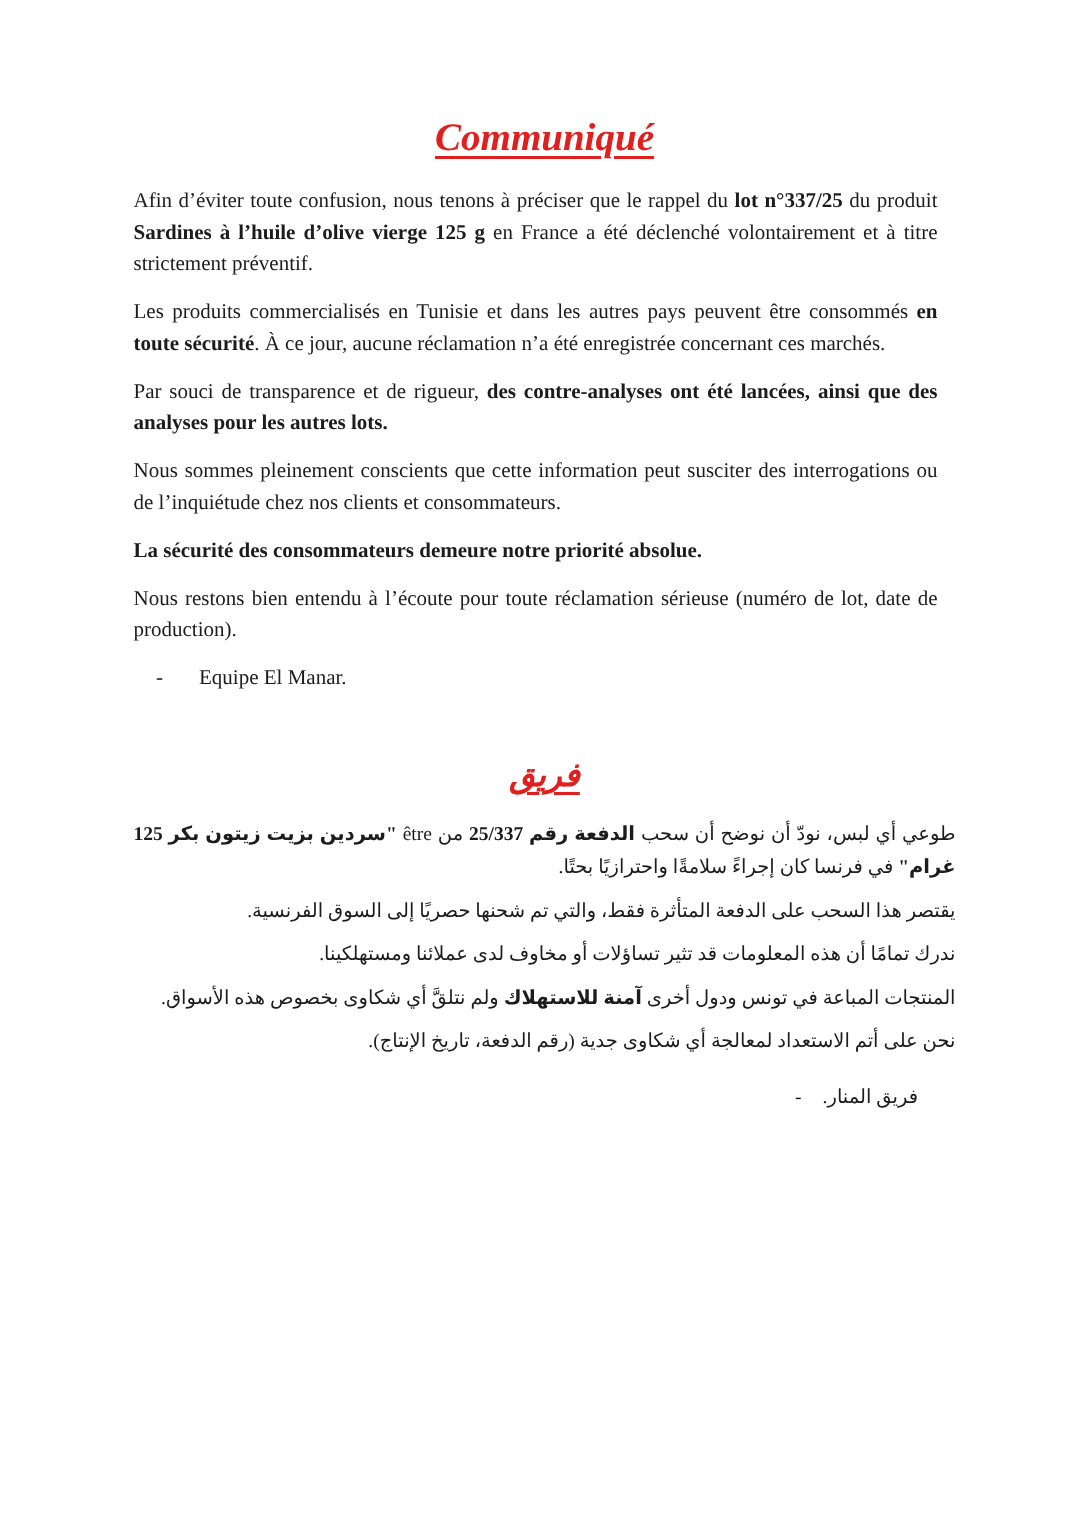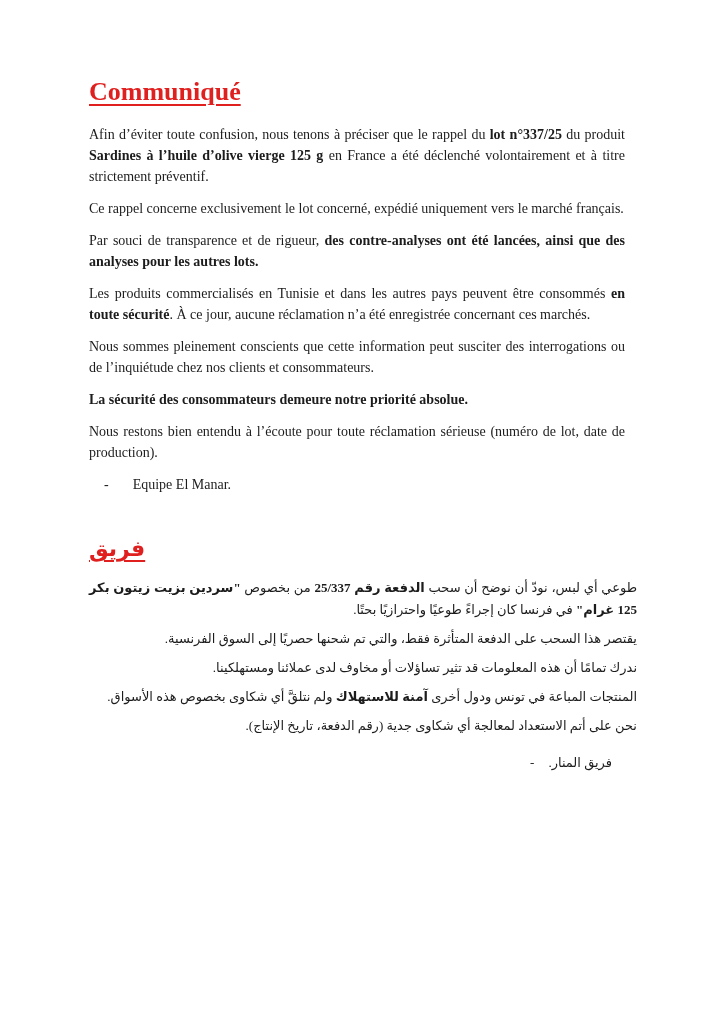--- a/index.html
+++ b/index.html
@@ -7,22 +7,22 @@
   html, body { margin:0; padding:0; background:#ffffff; }
   .page {
     width:725px; height:1024px;
     padding:76px 88px 0 89px;
     background:#ffffff;
     font-family:"Liberation Serif","DejaVu Serif",serif;
     color:var(--ink);
     overflow:hidden;
   }
   .title {
-    text-align:left; font-weight:bold; color:var(--red);
-    text-decoration:underline; text-decoration-thickness:2px; text-underline-offset:4px;
+    text-align:center; font-weight:bold; color:var(--red);
+    text-decoration:underline; text-decoration-thickness:2px; text-underline-offset:4px;font-style:italic;
   }
   .fr-title { font-size:26px; line-height:1.2; margin:0 0 17px 0; }
   .ar-title {
     font-size:22px; line-height:1.3; margin:40px 0 13px 0;
     font-family:"Liberation Serif","DejaVu Sans",serif;
   }
   .para {
     font-size:14px; line-height:21px; margin:0 12px 11px 0;
     text-align:justify; color:var(--ink);
   }
@@ -45,36 +45,35 @@
 </style>
 </head>
 <body>
 
 <div class="page">
 
   <h1 class="title fr-title">Communiqué</h1>
 
   <section class="fr">
     <p class="para"><span>Afin d’éviter toute confusion, nous tenons à préciser que le rappel du </span><span class="b">lot n°337/25</span><span> du produit </span><span class="b">Sardines à l’huile d’olive vierge 125 g</span><span> en France a été déclenché volontairement et à titre strictement préventif.</span></p>
-    <p class="para nowrap"><span>Ce rappel concerne exclusivement le lot concerné, expédié uniquement vers le marché français.</span></p>
+    <p class="para"><span>Les produits commercialisés en Tunisie et dans les autres pays peuvent être consommés </span><span class="b">en toute sécurité</span><span>. À ce jour, aucune réclamation n’a été enregistrée concernant ces marchés.</span></p>
     <p class="para"><span>Par souci de transparence et de rigueur, </span><span class="b">des contre-analyses ont été lancées, ainsi que des analyses pour les autres lots.</span></p>
-    <p class="para"><span>Les produits commercialisés en Tunisie et dans les autres pays peuvent être consommés </span><span class="b">en toute sécurité</span><span>. À ce jour, aucune réclamation n’a été enregistrée concernant ces marchés.</span></p>
     <p class="para"><span>Nous sommes pleinement conscients que cette information peut susciter des interrogations ou de l’inquiétude chez nos clients et consommateurs.</span></p>
     <p class="para"><span class="b">La sécurité des consommateurs demeure notre priorité absolue.</span></p>
     <p class="para"><span>Nous restons bien entendu à l’écoute pour toute réclamation sérieuse (numéro de lot, date de production).</span></p>
     <div class="sig-row fr-sig">
       <span class="dash">-</span>
       <span class="sig-text">Equipe El Manar.</span>
     </div>
   </section>
 
   <h1 class="title ar-title" dir="rtl">فريق</h1>
 
   <section class="ar" dir="rtl">
-    <p class="para"><span>طوعي أي لبس، نودّ أن نوضح أن سحب </span><span class="b">الدفعة رقم 25/337</span><span> من بخصوص </span><span class="b">"سردين بزيت زيتون بكر 125 غرام"</span><span> في فرنسا كان إجراءً طوعيًا واحترازيًا بحتًا.</span></p>
+    <p class="para"><span>طوعي أي لبس، نودّ أن نوضح أن سحب </span><span class="b">الدفعة رقم 25/337</span><span> من être </span><span class="b">"سردين بزيت زيتون بكر 125 غرام"</span><span> في فرنسا كان إجراءً سلامةًا واحترازيًا بحتًا.</span></p>
     <p class="para"><span>يقتصر هذا السحب على الدفعة المتأثرة فقط، والتي تم شحنها حصريًا إلى السوق الفرنسية.</span></p>
     <p class="para"><span>ندرك تمامًا أن هذه المعلومات قد تثير تساؤلات أو مخاوف لدى عملائنا ومستهلكينا.</span></p>
     <p class="para"><span>المنتجات المباعة في تونس ودول أخرى </span><span class="b">آمنة للاستهلاك</span><span> ولم نتلقَّ أي شكاوى بخصوص هذه الأسواق.</span></p>
     <p class="para"><span>نحن على أتم الاستعداد لمعالجة أي شكاوى جدية (رقم الدفعة، تاريخ الإنتاج).</span></p>
     <div class="sig-row ar-sig">
       <span class="sig-text">فريق المنار.</span>
       <span class="dash">-</span>
     </div>
   </section>
 

